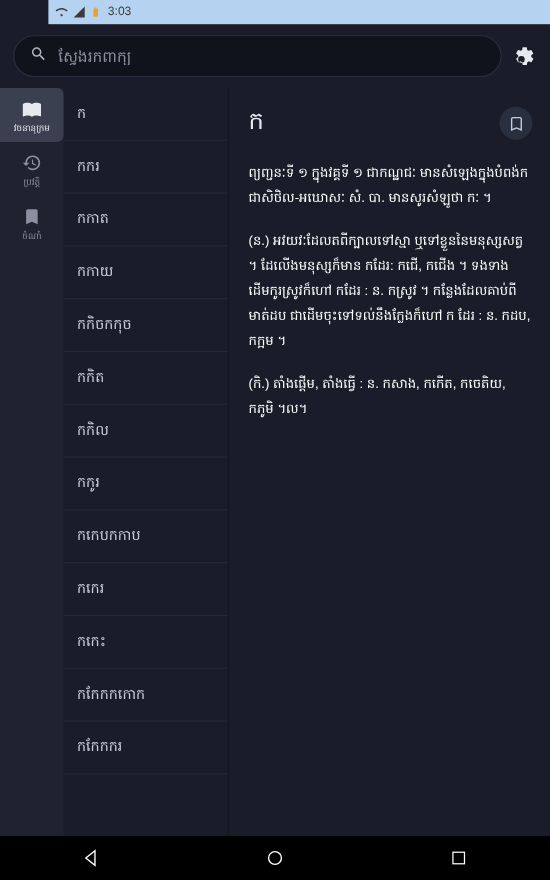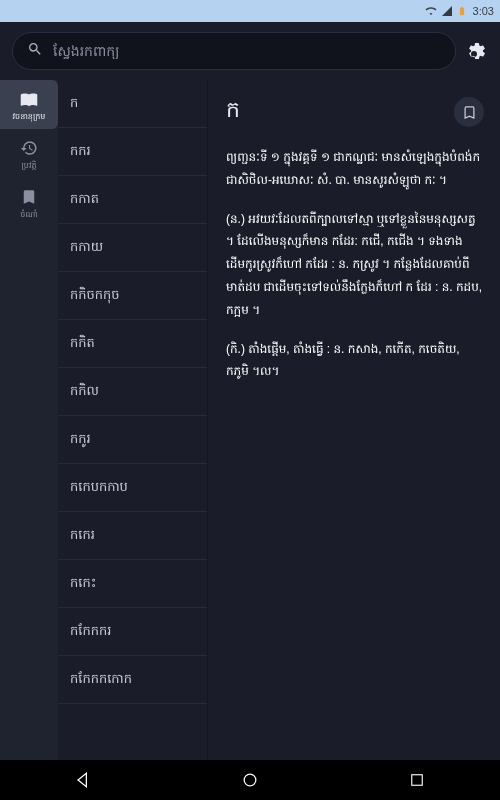--- a/index.html
+++ b/index.html
@@ -1,20 +1,20 @@
 <!DOCTYPE html>
 <html><head>
 <meta charset="utf-8">
 <style>
   * { margin: 0; padding: 0; box-sizing: border-box; }
   html, body { width: 500px; height: 800px; overflow: hidden; font-family: 'Segoe UI', Arial, sans-serif; }
   body { background: #1a1d29; color: #c8cdd8; display: flex; flex-direction: column; }
 
   
-  .statusbar { height: 22px; background: #b5d3f0; display: flex; justify-content: flex-end; align-items: center; padding: 0 6px; font-size: 11px; color: #3a3a3a; gap: 4px; }
+  .statusbar { height: 22px; background: #b5d3f0; display: flex; align-items: center; padding: 0 6px; font-size: 11px; color: #3a3a3a; gap: 4px; margin-left: 44px; }
   .statusbar .ico { display: inline-flex; align-items: center; }
   .statusbar .time { font-weight: 500; margin-left: 2px; }
 
   
   .searchrow { padding: 10px 12px 10px 12px; display: flex; align-items: center; gap: 10px; }
   .searchbox { flex: 1; background: #11131c; border: 1px solid #2a2f3f; border-radius: 20px; height: 38px; display: flex; align-items: center; padding: 0 14px; gap: 10px; }
   .searchbox input { flex: 1; background: transparent; border: none; outline: none; color: #f0abfc; font-size: 14px; }
   .searchbox input::placeholder { color: #8a90a0; }
   .gear { width: 22px; height: 22px; display: flex; align-items: center; justify-content: center; cursor: pointer; }
 
@@ -116,22 +116,22 @@
     <div class="word-item">កករ</div>
     <div class="word-item">កកាត</div>
     <div class="word-item">កកាយ</div>
     <div class="word-item">កកិចកកុច</div>
     <div class="word-item">កកិត</div>
     <div class="word-item">កកិល</div>
     <div class="word-item">កកូរ</div>
     <div class="word-item">កកេបកកាប</div>
     <div class="word-item">កកេរ</div>
     <div class="word-item">កកេះ</div>
+    <div class="word-item">កកែកកកោក</div>
     <div class="word-item">កកែកករ</div>
-    <div class="word-item">កកែកកកោក</div>
   </div>
 
   <div class="detail">
     <div class="detail-head">
       <div class="detail-title">ក</div>
       <div class="bookmark">
         <svg viewBox="0 0 24 24" width="15" height="15" fill="none" stroke="#c8cdd8" stroke-width="2">
             <path d="M17 3H7c-1.1 0-2 .9-2 2v16l7-3 7 3V5c0-1.1-.9-2-2-2z"></path>
           </svg>
       </div>

